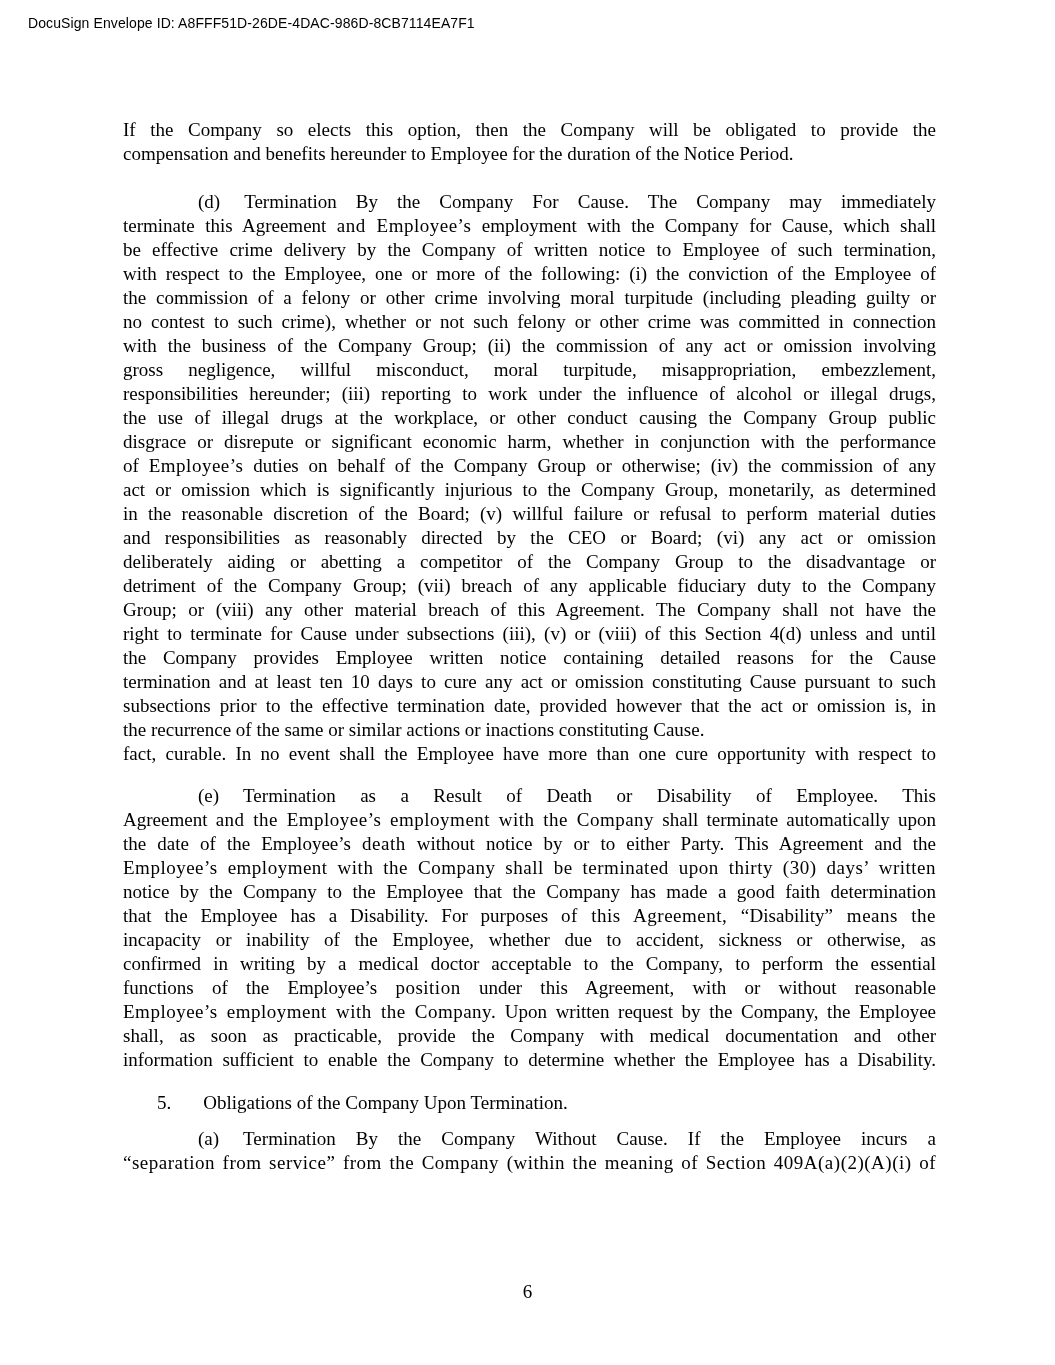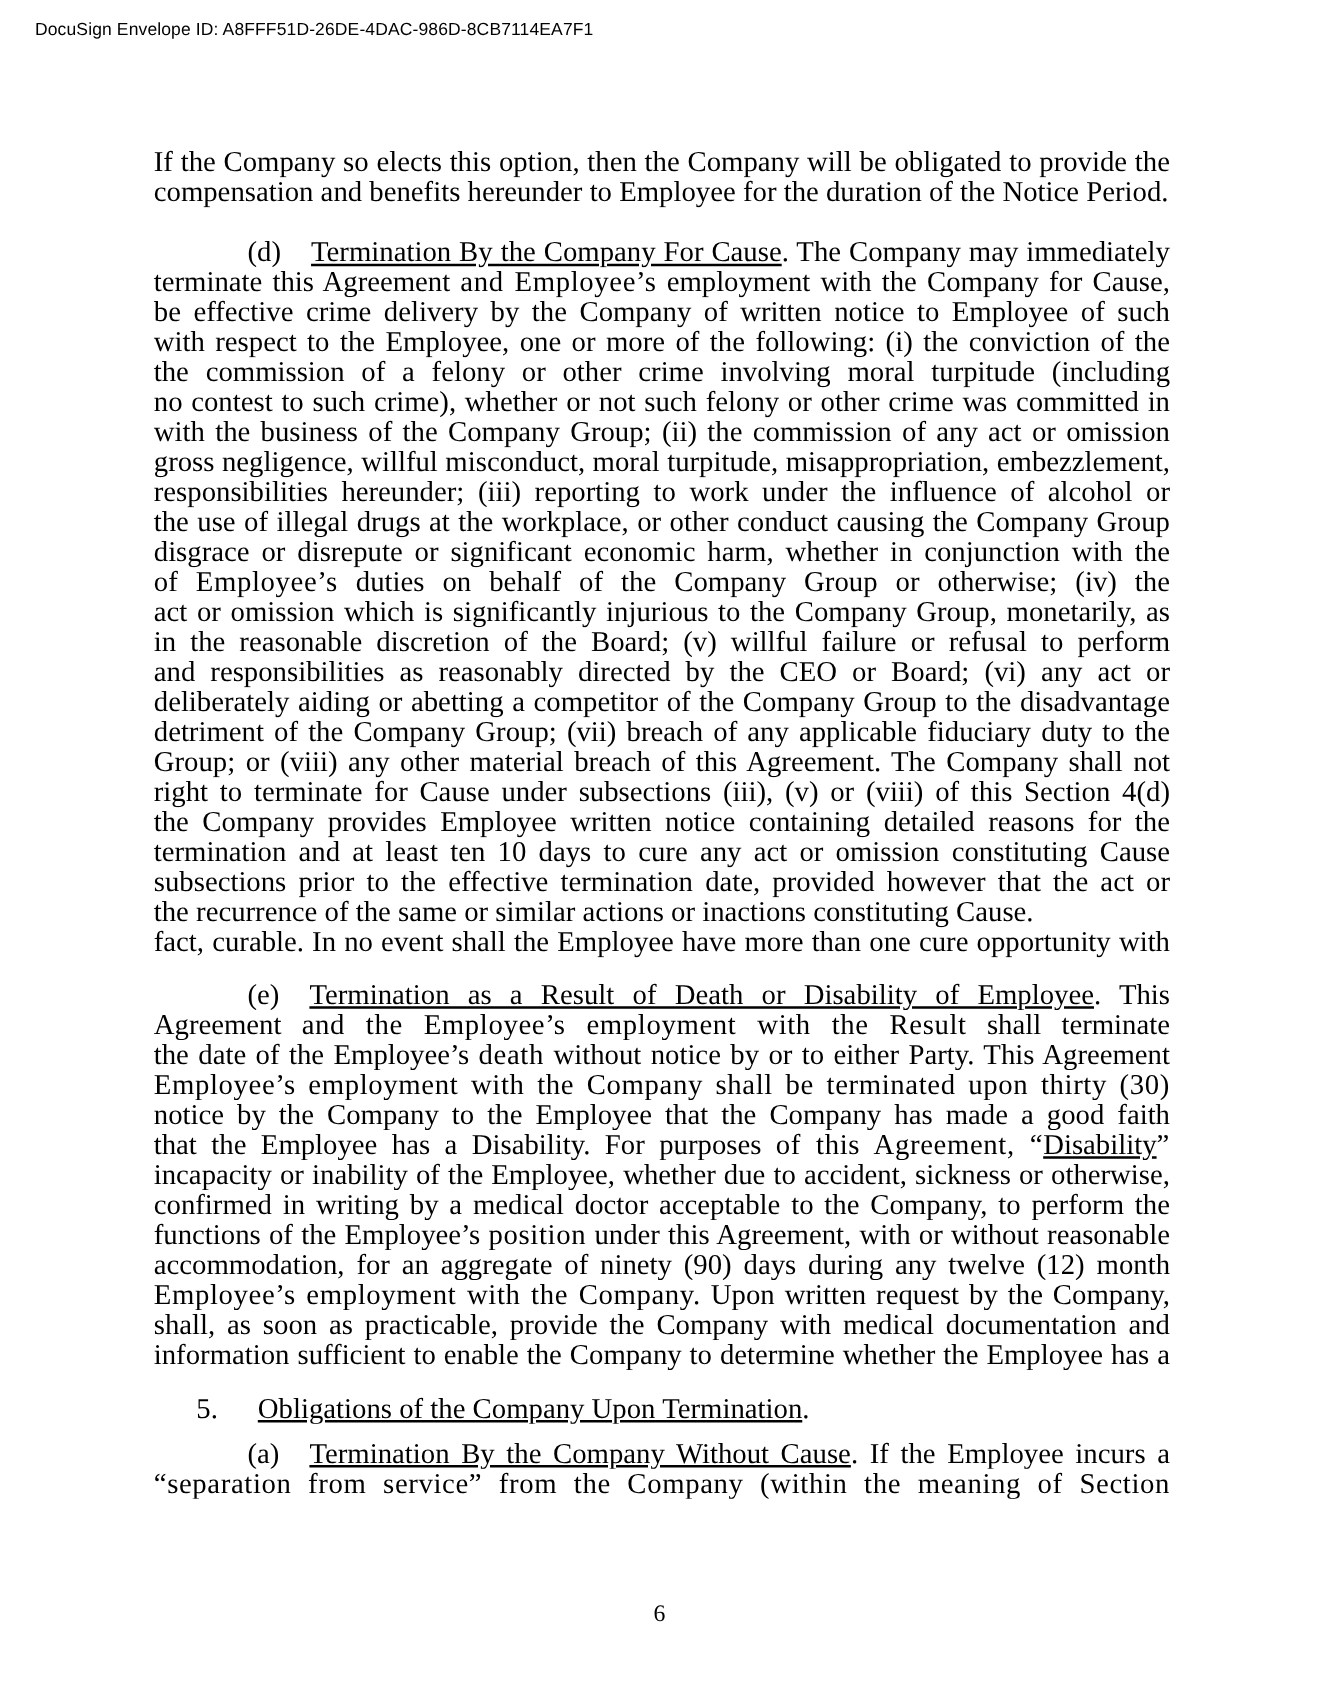--- a/index.html
+++ b/index.html
@@ -10,29 +10,29 @@
   }
   .ds-header {
     position:absolute; left:28px; top:14px;
     font-family:"Liberation Sans", sans-serif;
     font-size:14px; line-height:18px; color:#000;
     letter-spacing:0.1px; white-space:nowrap;
   }
   .doc {
     position:absolute; left:123px; top:118px; width:813px;
     font-family:"Liberation Serif", serif;
-    font-size:23px; line-height:24px; color:#000;
+    font-size:19px; line-height:24px; color:#000;
   }
   .line {
     text-align:justify; text-align-last:justify;
     height:24px; overflow:hidden;
   }
   .line.nj { text-align:left; text-align-last:left; }
   .gap { display:inline-block; height:1px; }
-  .u { text-decoration:underline; text-underline-offset:2px; }
+  .u { text-underline-offset:2px; }
   .alt { letter-spacing:0.5px; }
   .page-num {
     position:absolute; top:1280px; left:0; width:1055px;
     text-align:center; font-family:"Liberation Serif", serif;
     font-size:19px; line-height:24px; color:#000;
   }
   [data-name="paragraph-d"]  { margin-top:24px; }
   [data-name="paragraph-e"]  { margin-top:18px; }
   [data-name="paragraph-s5"] { margin-top:19px; }
   [data-name="paragraph-a"]  { margin-top:12px; }
@@ -69,29 +69,28 @@
         <div class="line" data-name="text-line"><span class="" data-name="text-run">Group; or (viii) any other material breach of this Agreement. The Company shall not have the</span></div>
         <div class="line" data-name="text-line"><span class="" data-name="text-run">right to terminate for Cause under subsections (iii), (v) or (viii) of this Section 4(d) unless and until</span></div>
         <div class="line" data-name="text-line"><span class="" data-name="text-run">the Company provides Employee written notice containing detailed reasons for the Cause</span></div>
         <div class="line" data-name="text-line"><span class="" data-name="text-run">termination and at least ten 10 days to cure any act or omission constituting Cause pursuant to such</span></div>
         <div class="line" data-name="text-line"><span class="" data-name="text-run">subsections prior to the effective termination date, provided however that the act or omission is, in</span></div>
         <div class="line nj" data-name="text-line"><span class="" data-name="text-run">the recurrence of the same or similar actions or inactions constituting Cause.</span></div>
         <div class="line" data-name="text-line"><span class="" data-name="text-run">fact, curable. In no event shall the Employee have more than one cure opportunity with respect to</span></div>
       </div>
       <div class="para" data-name="paragraph-e">
         <div class="line" data-name="text-line"><span class="gap" data-name="tab-spacer" style="width: 75px;"></span><span class="" data-name="text-run">(e)</span><span class="gap" data-name="tab-spacer" style="width: 24px;"></span><span class="u" data-name="underlined-heading-text">Termination as a Result of Death or Disability of Employee</span><span class="" data-name="text-run">. This</span></div>
-        <div class="line" data-name="text-line"><span class="" data-name="text-run">Agreement </span><span class="alt" data-name="text-run">and the Employee’s employment with the Result</span><span class="" data-name="text-run"> shall terminate automatically upon</span></div>
+        <div class="line" data-name="text-line"><span class="" data-name="text-run">Agreement </span><span class="alt" data-name="text-run">and the Employee’s employment with the Company</span><span class="" data-name="text-run"> shall terminate automatically upon</span></div>
         <div class="line" data-name="text-line"><span class="" data-name="text-run">the date of the Employee’s </span><span class="alt" data-name="text-run">death</span><span class="" data-name="text-run"> without notice by or to either Party. This Agreement and the</span></div>
         <div class="line" data-name="text-line"><span class="alt" data-name="text-run">Employee’s employment with the Company shall be terminated upon thirty (30) days’ written</span></div>
         <div class="line" data-name="text-line"><span class="" data-name="text-run">notice by the Company to the Employee that the Company has made a good faith determination</span></div>
         <div class="line" data-name="text-line"><span class="" data-name="text-run">that the Employee has a Disability. For purposes </span><span class="alt" data-name="text-run">of this Agreement, “</span><span class="u" data-name="underlined-heading-text">Disability</span><span class="alt" data-name="text-run">” means the</span></div>
         <div class="line" data-name="text-line"><span class="" data-name="text-run">incapacity or inability of the Employee, whether due to accident, sickness or otherwise, as</span></div>
         <div class="line" data-name="text-line"><span class="" data-name="text-run">confirmed in writing by a medical doctor acceptable to the Company, to perform the essential</span></div>
         <div class="line" data-name="text-line"><span class="" data-name="text-run">functions of the Employee’s </span><span class="alt" data-name="text-run">position</span><span class="" data-name="text-run"> under this Agreement, with or without reasonable</span></div>
-        <div class="line" data-name="text-line"><span class="" data-name="text-run">accommodation, for an aggregate of ninety (90) days during any twelve (12) month period of the</span></div>
         <div class="line" data-name="text-line"><span class="alt" data-name="text-run">Employee’s employment with the Company.</span><span class="" data-name="text-run"> Upon written request by the Company, the Employee</span></div>
         <div class="line" data-name="text-line"><span class="" data-name="text-run">shall, as soon as practicable, provide the Company with medical documentation and other</span></div>
         <div class="line" data-name="text-line"><span class="" data-name="text-run">information sufficient to enable the Company to determine whether the Employee has a Disability.</span></div>
       </div>
       <div class="para" data-name="paragraph-s5">
         <div class="line nj" data-name="text-line"><span class="gap" data-name="tab-spacer" style="width: 34px;"></span><span class="" data-name="text-run">5.</span><span class="gap" data-name="tab-spacer" style="width: 32px;"></span><span class="u" data-name="underlined-heading-text">Obligations of the Company Upon Termination</span><span class="" data-name="text-run">.</span></div>
       </div>
       <div class="para" data-name="paragraph-a">
         <div class="line" data-name="text-line"><span class="gap" data-name="tab-spacer" style="width: 75px;"></span><span class="" data-name="text-run">(a)</span><span class="gap" data-name="tab-spacer" style="width: 24px;"></span><span class="u" data-name="underlined-heading-text">Termination By the Company Without Cause</span><span class="" data-name="text-run">. If the Employee incurs a</span></div>
         <div class="line" data-name="text-line"><span class="alt" data-name="text-run">“separation from service” from the Company (within the meaning of Section 409A(a)(2)(A)(i) of</span></div>

